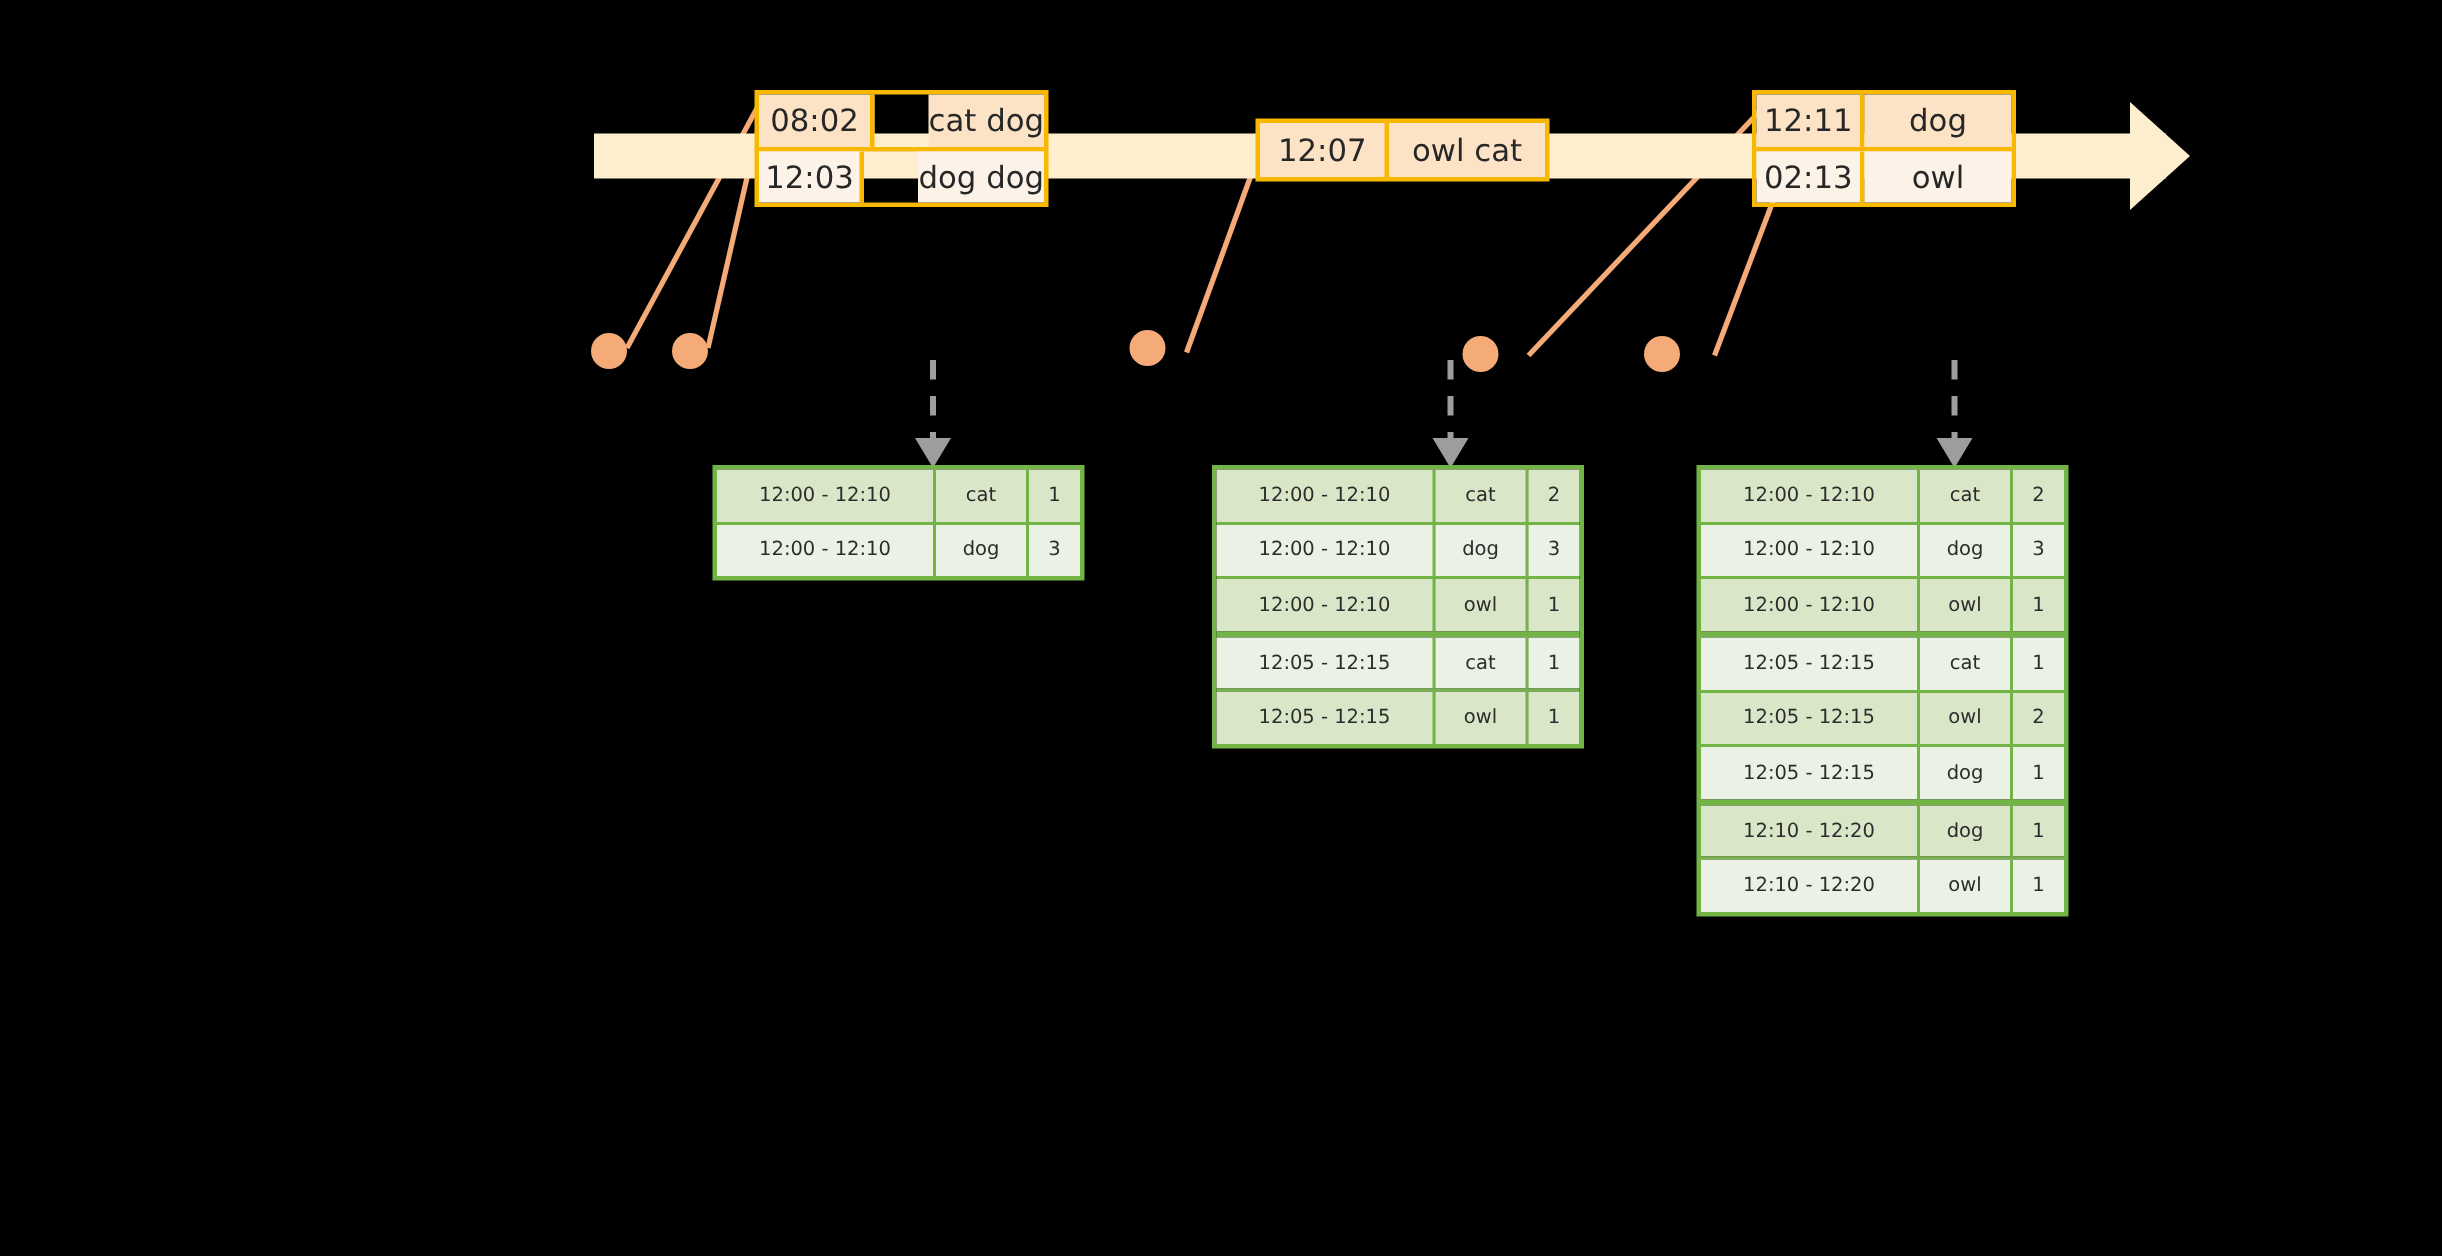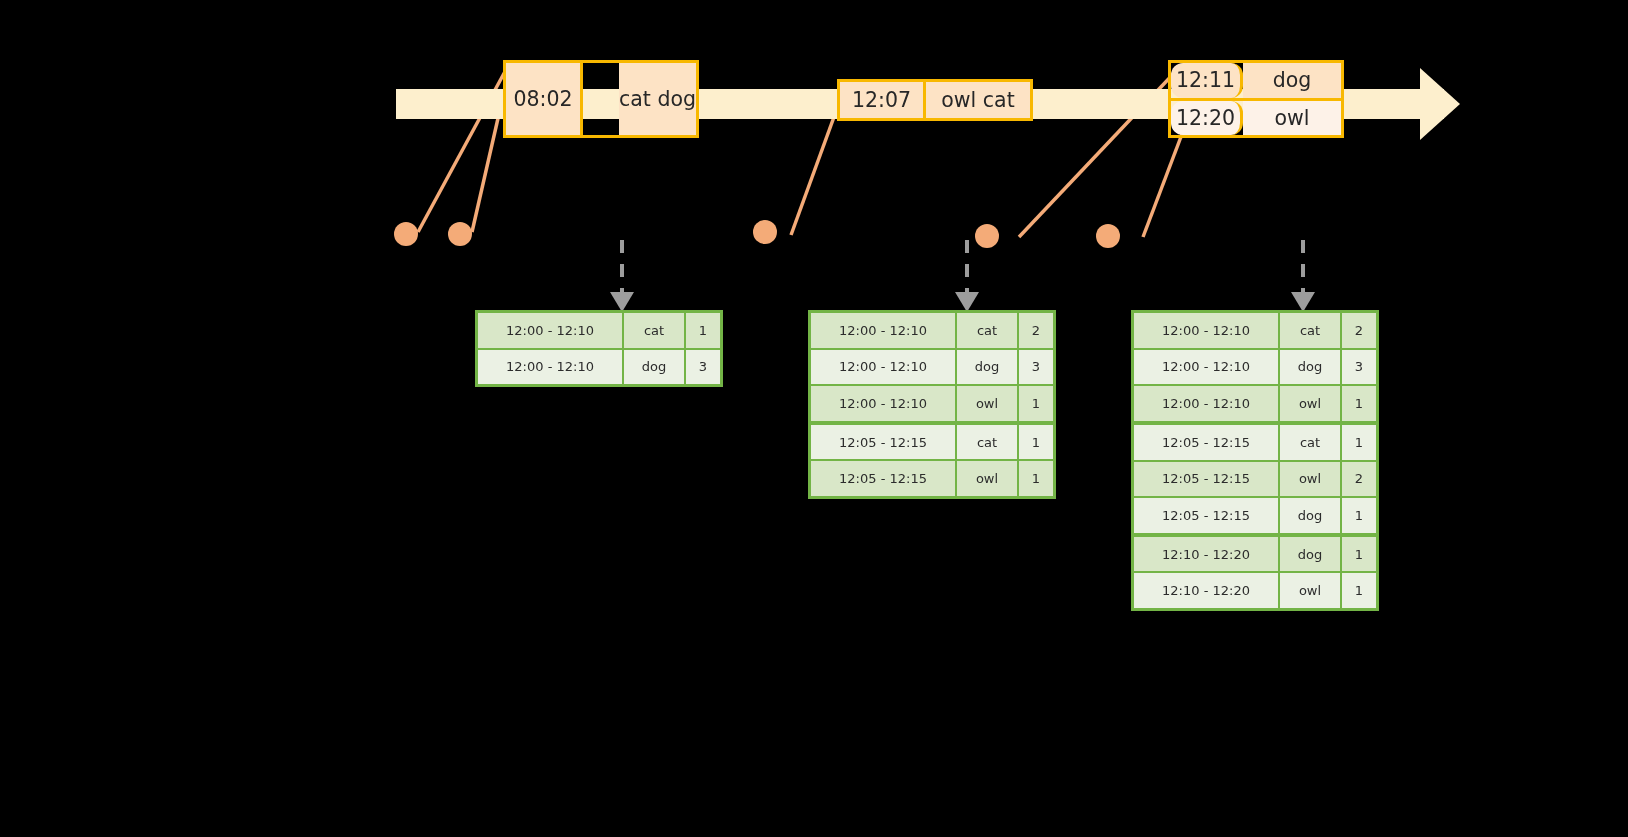--- a/index.html
+++ b/index.html
@@ -74,21 +74,21 @@
   .evt-cell.time { width: 86px; border-right: 3px solid #f8b800; }
   .evt-cell.words { flex: 1; }
   .shade-a .evt-cell { background: #fde3c5; }
   .shade-b .evt-cell { background: #fdf2e8; }
 
   #evt-1 { left: 503px; top: 60px; width: 196px; height: 78px; }
   #evt-1 .evt-cell.words { width: 110px; margin-left: 36px; }
   #evt-2 { left: 837px; top: 79px; width: 196px; height: 42px; }
   #evt-2 .evt-cell.words { width: 110px; }
   #evt-3 { left: 1168px; top: 60px; width: 176px; height: 78px; }
-  #evt-3 .evt-cell.time { width: 72px; border-radius: 12px; }
+  #evt-3 .evt-cell.time { width: 72px; }
   #evt-3 .evt-cell.words { width: 101px; }
 
   
   .dot {
     position: absolute;
     width: 24px;
     height: 24px;
     border-radius: 50%;
     background: #f4ab78;
   }
@@ -162,36 +162,40 @@
   </svg>
 
   <div class="timeline-bar"></div>
   <div class="timeline-arrow"></div>
 
   <div class="evt-box" id="evt-1">
     <div class="evt-row shade-a">
       <div class="evt-cell time">08:02</div>
       <div class="evt-cell words">cat dog</div>
     </div>
+    <div class="evt-row shade-b">
+      <div class="evt-cell time">12:03</div>
+      <div class="evt-cell words">dog dog</div>
+    </div>
   </div>
 
   <div class="evt-box" id="evt-2">
     <div class="evt-row shade-a">
       <div class="evt-cell time">12:07</div>
       <div class="evt-cell words">owl cat</div>
     </div>
   </div>
 
   <div class="evt-box" id="evt-3">
     <div class="evt-row shade-a">
       <div class="evt-cell time">12:11</div>
       <div class="evt-cell words">dog</div>
     </div>
     <div class="evt-row shade-b">
-      <div class="evt-cell time">12:20</div>
+      <div class="evt-cell time">02:13</div>
       <div class="evt-cell words">owl</div>
     </div>
   </div>
 
   <div class="dot" style="left:394px;  top:222px;"></div>
   <div class="dot" style="left:448px;  top:222px;"></div>
   <div class="dot" style="left:753px;  top:220px;"></div>
   <div class="dot" style="left:975px;  top:224px;"></div>
   <div class="dot" style="left:1096px; top:224px;"></div>
 

